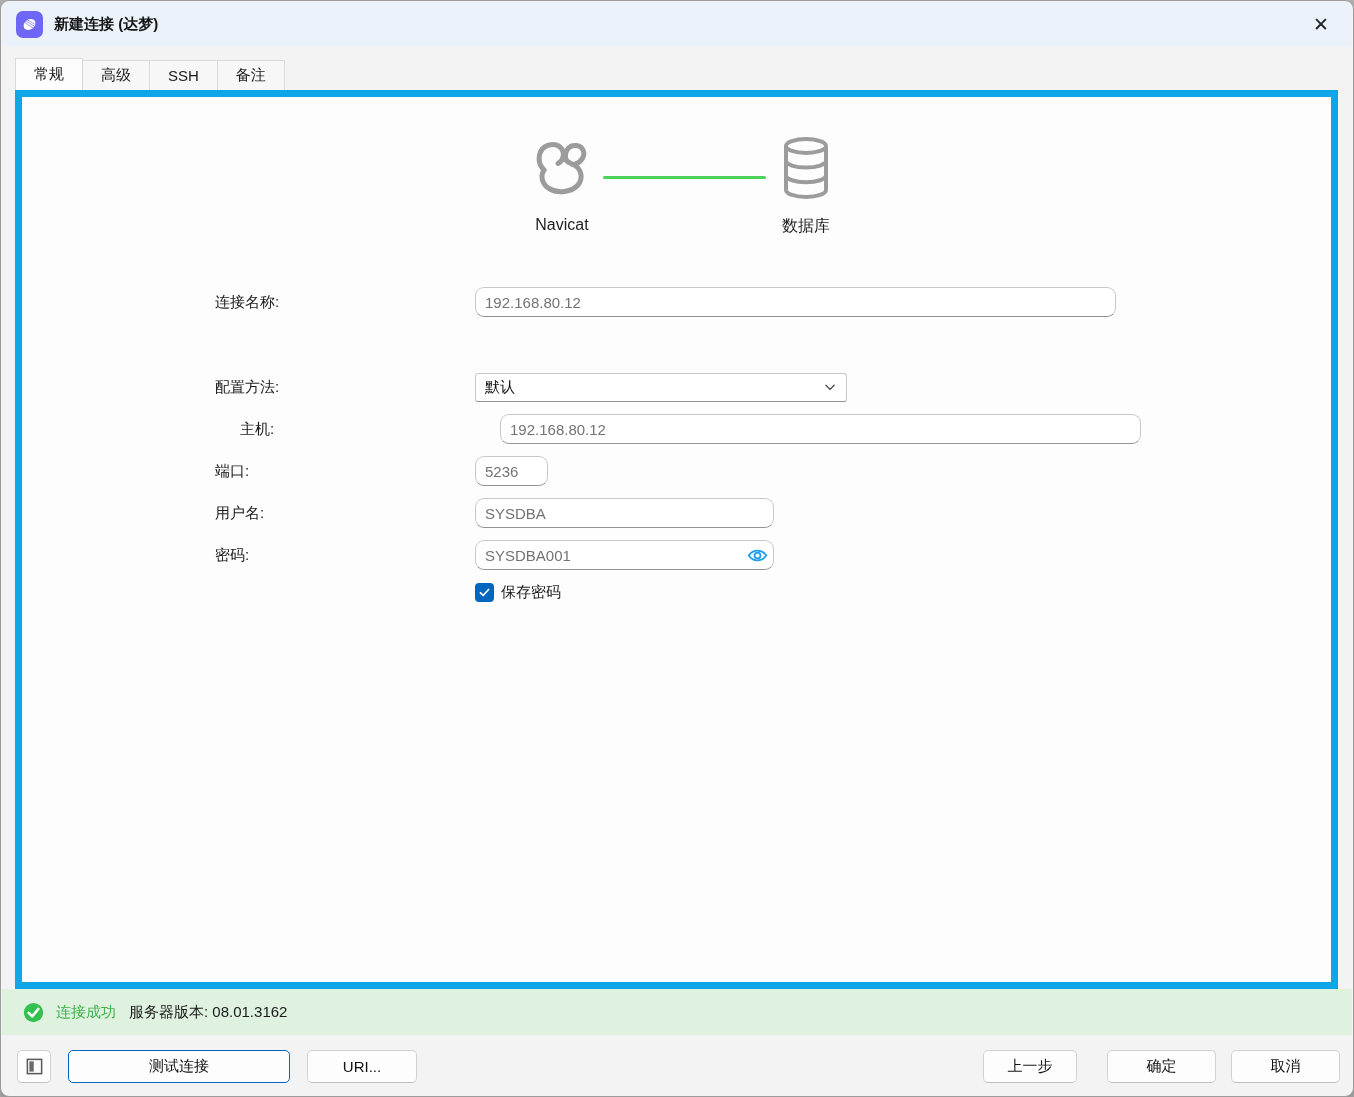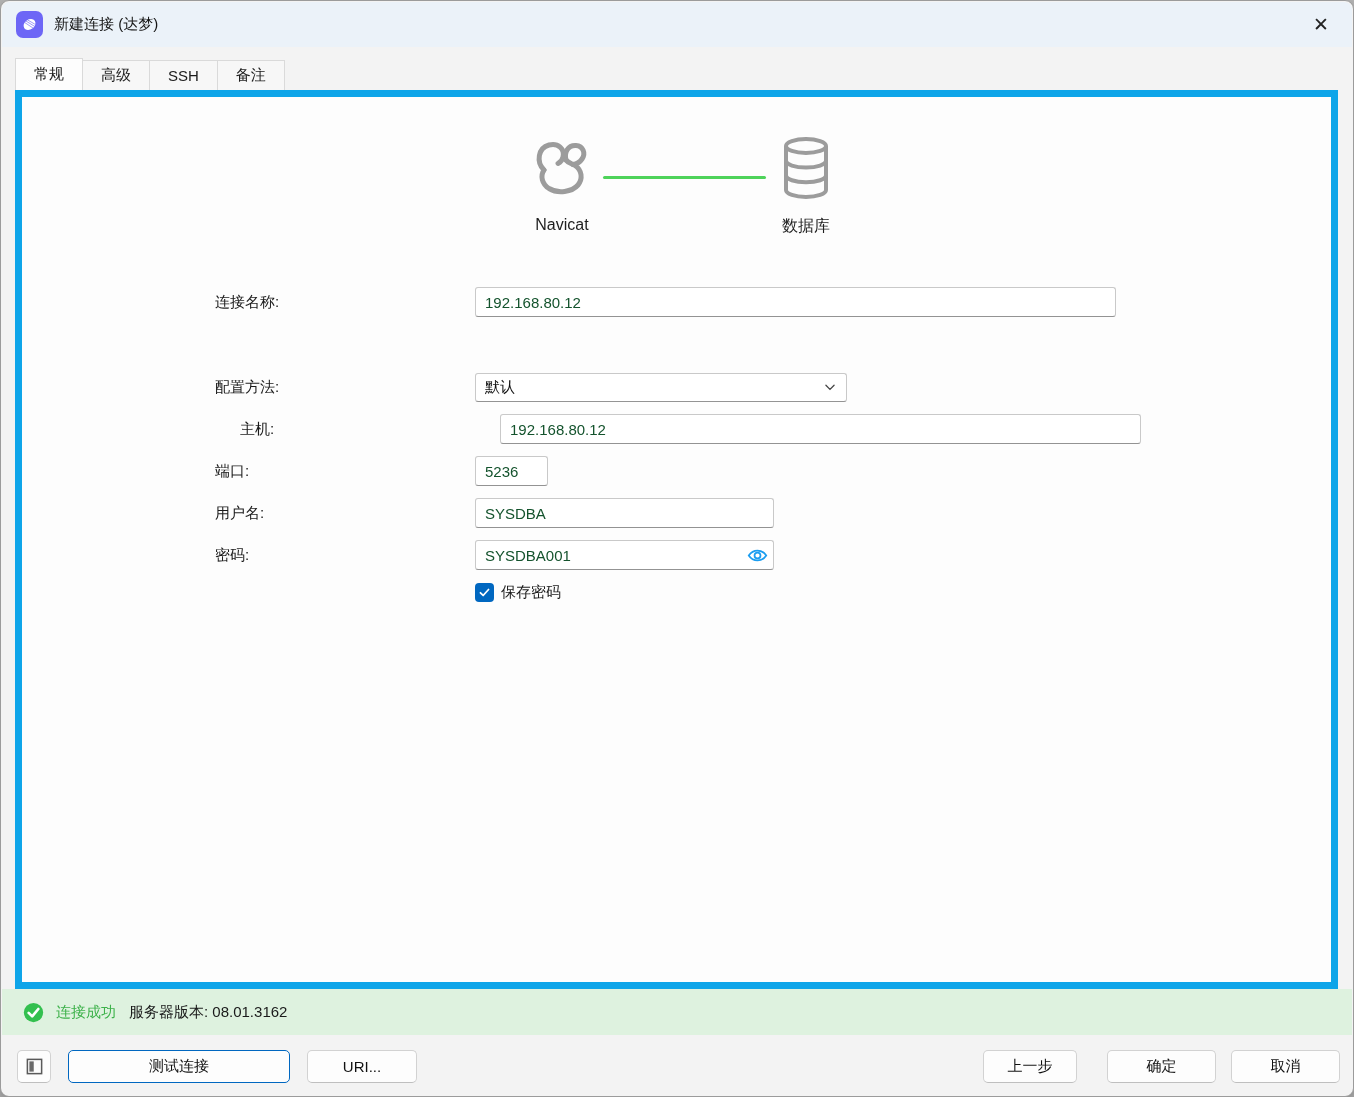--- a/index.html
+++ b/index.html
@@ -7,20 +7,21 @@
   .window {
     position:absolute; left:0; top:0; width:1354px; height:1097px;
     background:#f3f3f3; border:1px solid #9b9b9b; border-radius:9px;
     overflow:hidden; box-shadow:0 6px 18px rgba(0,0,0,.35);
   }
   
   .titlebar {
     position:absolute; left:1px; right:1px; top:1px; height:45px;
     background:#ebf2f9; display:flex; align-items:center; padding:0 14px;
     border-radius:8px 8px 0 0;
+    font-weight:bold;
   }
   .app-icon {
     width:27px; height:27px; border-radius:7px; background:#6d66f6;
     display:flex; align-items:center; justify-content:center; flex:none;
   }
   .title-text { margin-left:11px; font-size:15px; color:#151515; }
   .close-btn {
     margin-left:auto; width:34px; height:34px; display:flex; align-items:center; justify-content:center;
     font-size:19px; color:#222; cursor:default; border-radius:6px;
   }
@@ -40,22 +41,22 @@
   
   .graphic { position:absolute; left:0; top:39px; width:100%; height:150px; }
   .g-source { position:absolute; left:495px; top:0; width:90px; text-align:center; }
   .g-target { position:absolute; left:739px; top:0; width:90px; text-align:center; }
   .g-label { margin-top:12px; font-size:16px; color:#1f1f1f; }
   .g-line { position:absolute; left:581px; top:40px; width:163px; height:3px; background:#4ed35a; border-radius:2px; }
   
   .row { position:absolute; left:193px; height:30px; display:flex; align-items:center; }
   .row .lbl { width:260px; font-size:15px; color:#1a1a1a; flex:none; }
   .tb {
-    height:30px; border:1px solid #c9c9c9; border-bottom-color:#939393; border-radius:3px;
-    background:#fff; font-size:15px; color:#14532d; padding:0 9px;
+    height:30px; border:1px solid #c9c9c9; border-bottom-color:#939393; border-radius:9px;
+    background:#fff; font-size:15px; color:#737373; padding:0 9px;
     font-family:"Liberation Sans","DejaVu Sans",sans-serif; outline:none;
   }
   .w-wide { width:641px; } .w-port { width:73px; } .w-med { width:299px; }
   .selectbox {
     width:372px; height:29px; border:1px solid #c9c9c9; border-bottom-color:#939393; border-radius:3px;
     background:#fff; display:flex; align-items:center; padding:0 9px; font-size:15px; color:#111;
   }
   .selectbox .chev { margin-left:auto; display:flex; }
   .pwd-wrap { position:relative; display:flex; align-items:center; }
   .eye {

